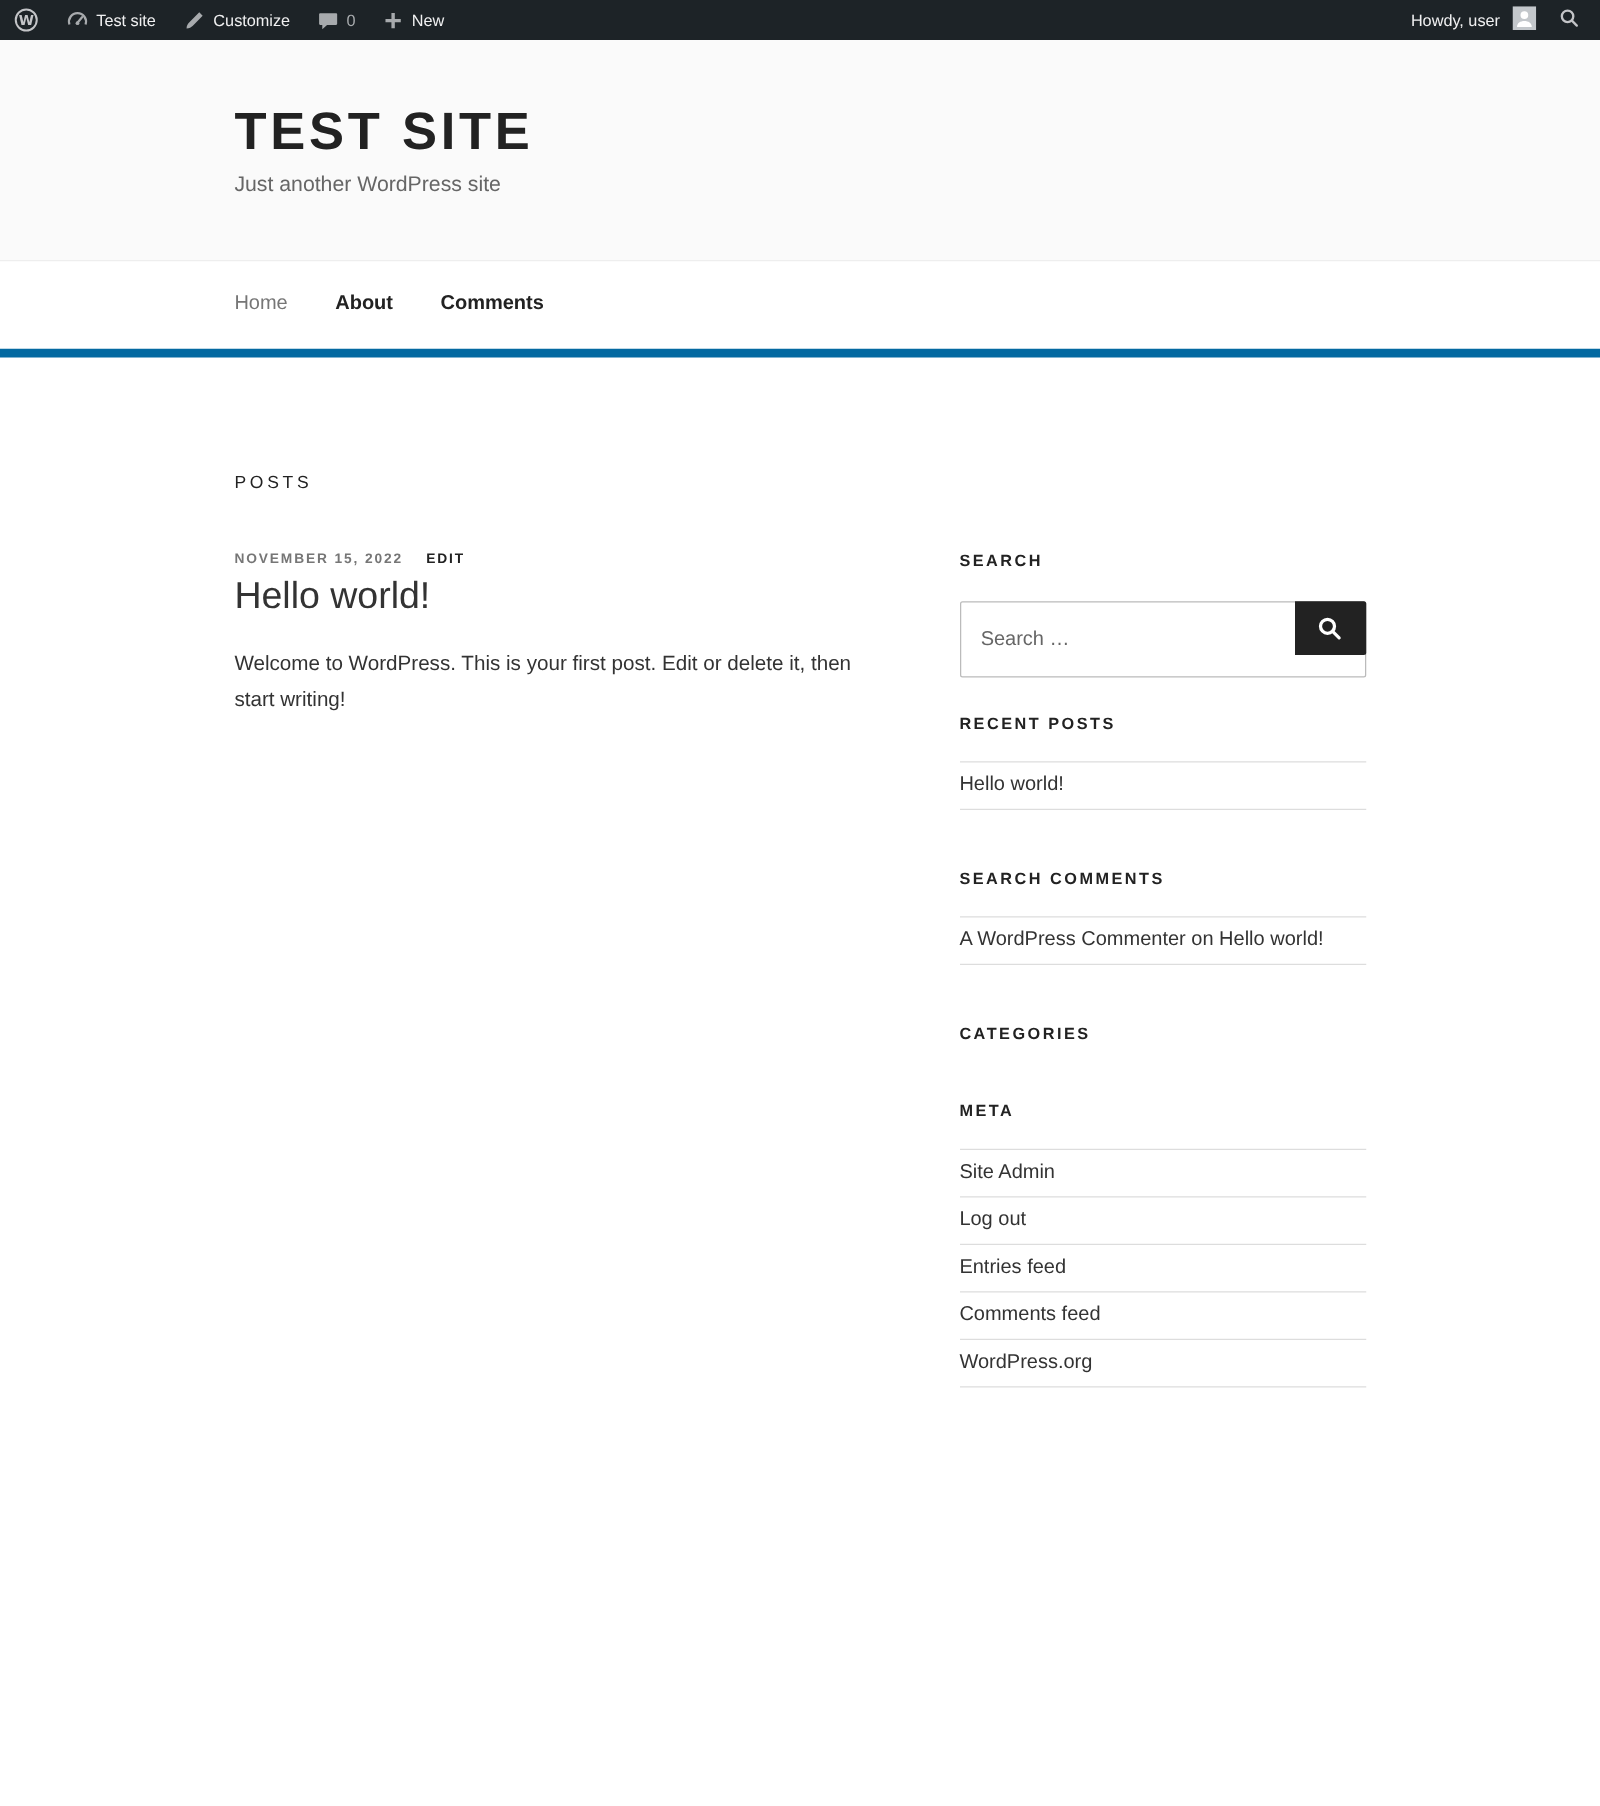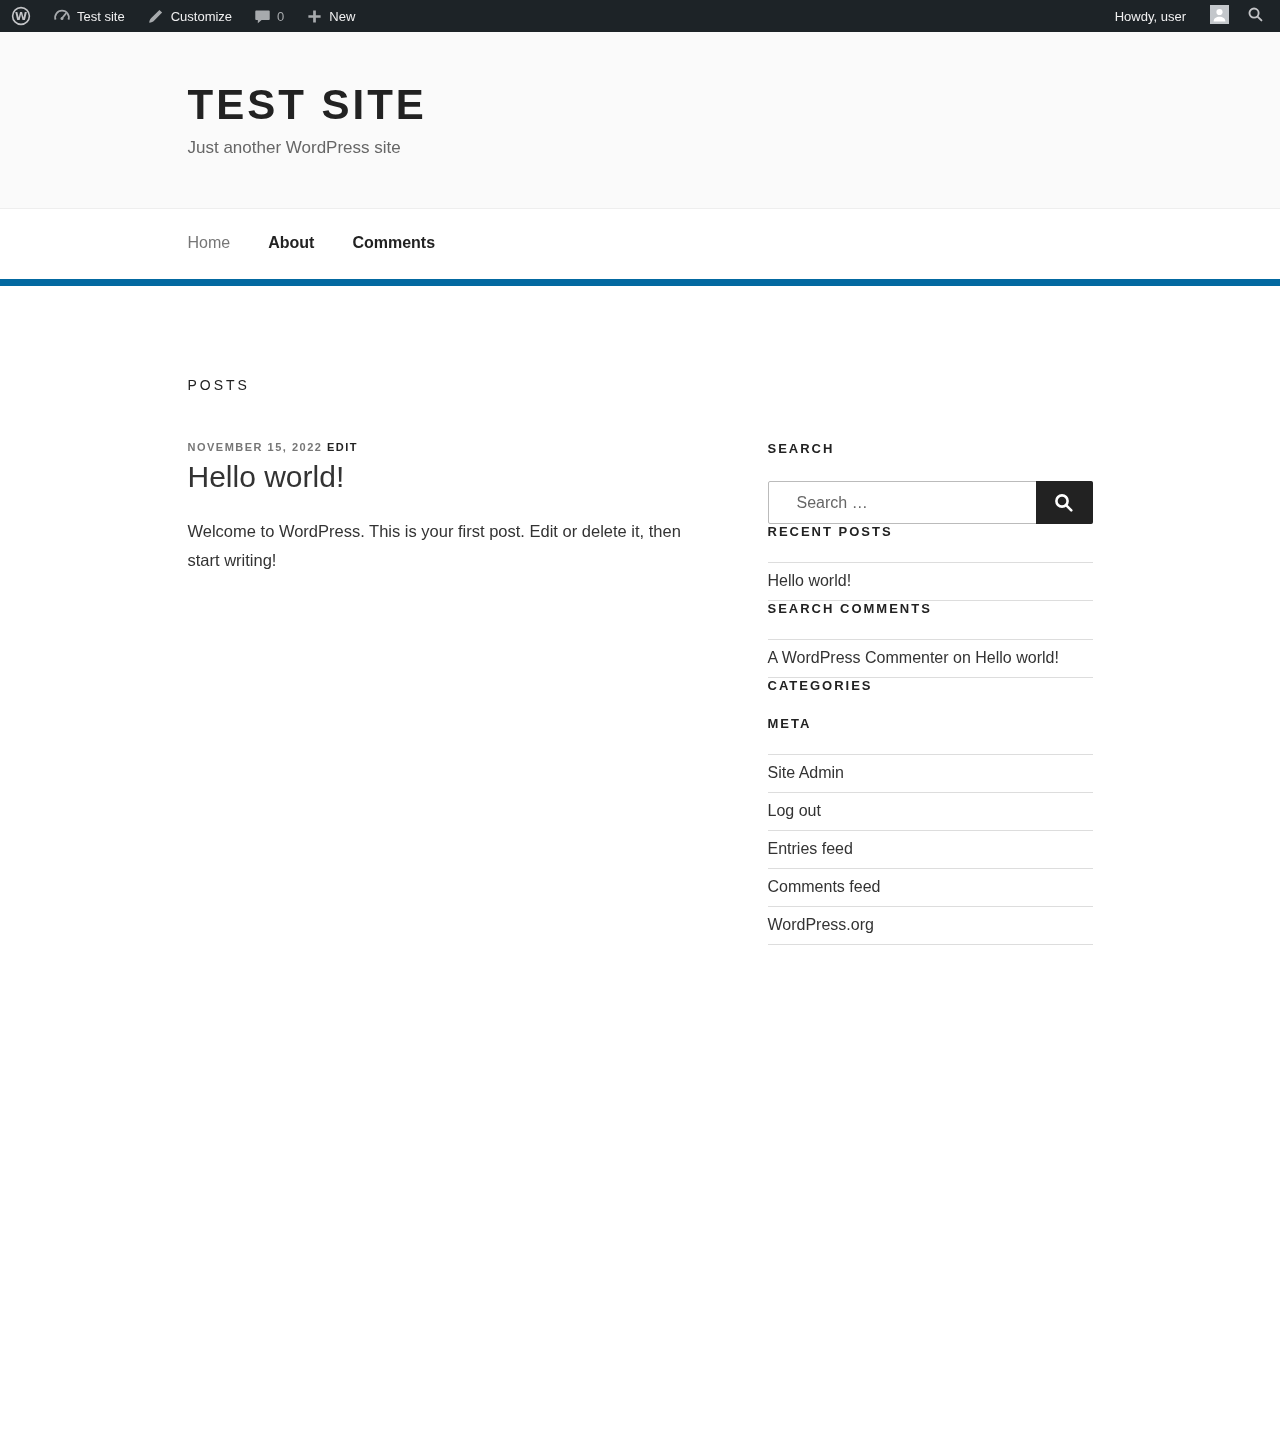--- a/index.html
+++ b/index.html
@@ -18,21 +18,21 @@
   }
   .ab-left, .ab-right { display:flex; align-items:center; height:100%; }
   .ab-item {
     display:flex; align-items:center; gap:6px;
     padding:0 11px; height:100%; cursor:pointer;
   }
   .ab-item .ab-icon { display:flex; align-items:center; color:#a7aaad; }
   .ab-item .ab-label { color:#f0f0f1; }
   .ab-count { color:#a7aaad; }
   .ab-right { padding-right:8px; }
-  .howdy { display:flex; align-items:center; gap:24px; padding:0 10px; height:100%; cursor:pointer; }
+  .howdy { display:flex; align-items:center; gap:10px; padding:0 10px; height:100%; cursor:pointer; }
   .ab-search-btn { padding:0 8px; height:100%; display:flex; align-items:center; cursor:pointer; color:#c3c4c7; }
 
   
   .site-header { background:#fafafa; padding:50px 0 50px; }
   .container { width:905px; margin:0 auto; }
   .site-title {
     font-size:42px; font-weight:800; letter-spacing:3px;
     color:#222; line-height:1.1; cursor:pointer;
   }
   .site-tagline { font-size:17px; color:#666; margin-top:10px; }
@@ -48,39 +48,39 @@
 
   
   .site-content { padding:91px 0 110px; }
   .page-title {
     font-size:14px; font-weight:400; letter-spacing:3px; color:#222;
     margin-bottom:48px;
   }
   .content-row { display:flex; }
   .main-col { width:513px; margin-right:67px; }
   .post-meta { font-size:11px; font-weight:700; letter-spacing:1.5px; }
-  .post-date { color:#767676; cursor:pointer; }
+  .post-date { color:#767676; margin-right:14px; cursor:pointer; }
   .edit-link { color:#222; cursor:pointer; }
   .post-title {
     font-size:30px; font-weight:400; color:#333; margin:7px 0 23px; cursor:pointer;
   }
   .post-body { font-size:16.5px; line-height:1.72; color:#333; }
 
   
   .sidebar { width:325px; }
-  .widget { }
+  .widget { margin-bottom:47px; }
   .widget-title {
     font-size:13px; font-weight:700; letter-spacing:2px; color:#222;
     margin-bottom:23px;
   }
   .widget.search .widget-title { margin-bottom:25px; }
   .search-form { position:relative; height:43px; }
   .search-input {
-    width:100%; height:43px; border:1px solid #bbb; border-radius:2px;
-    padding:0 66px 0 28px; font-size:16px; color:#333;
+    width:100%; height:61px; border:1px solid #bbb; border-radius:2px;
+    padding:0 66px 0 16px; font-size:16px; color:#333;
     font-family:"Liberation Sans","DejaVu Sans",sans-serif; background:#fff;
   }
   .search-input::placeholder { color:#666; opacity:1; }
   .search-submit {
     position:absolute; right:0; top:0; width:57px; height:43px;
     background:#222; border:none; border-radius:0 2px 2px 0;
     display:flex; align-items:center; justify-content:center;
     color:#fff; cursor:pointer;
   }
   .widget ul { list-style:none; border-top:1px solid #ddd; }

